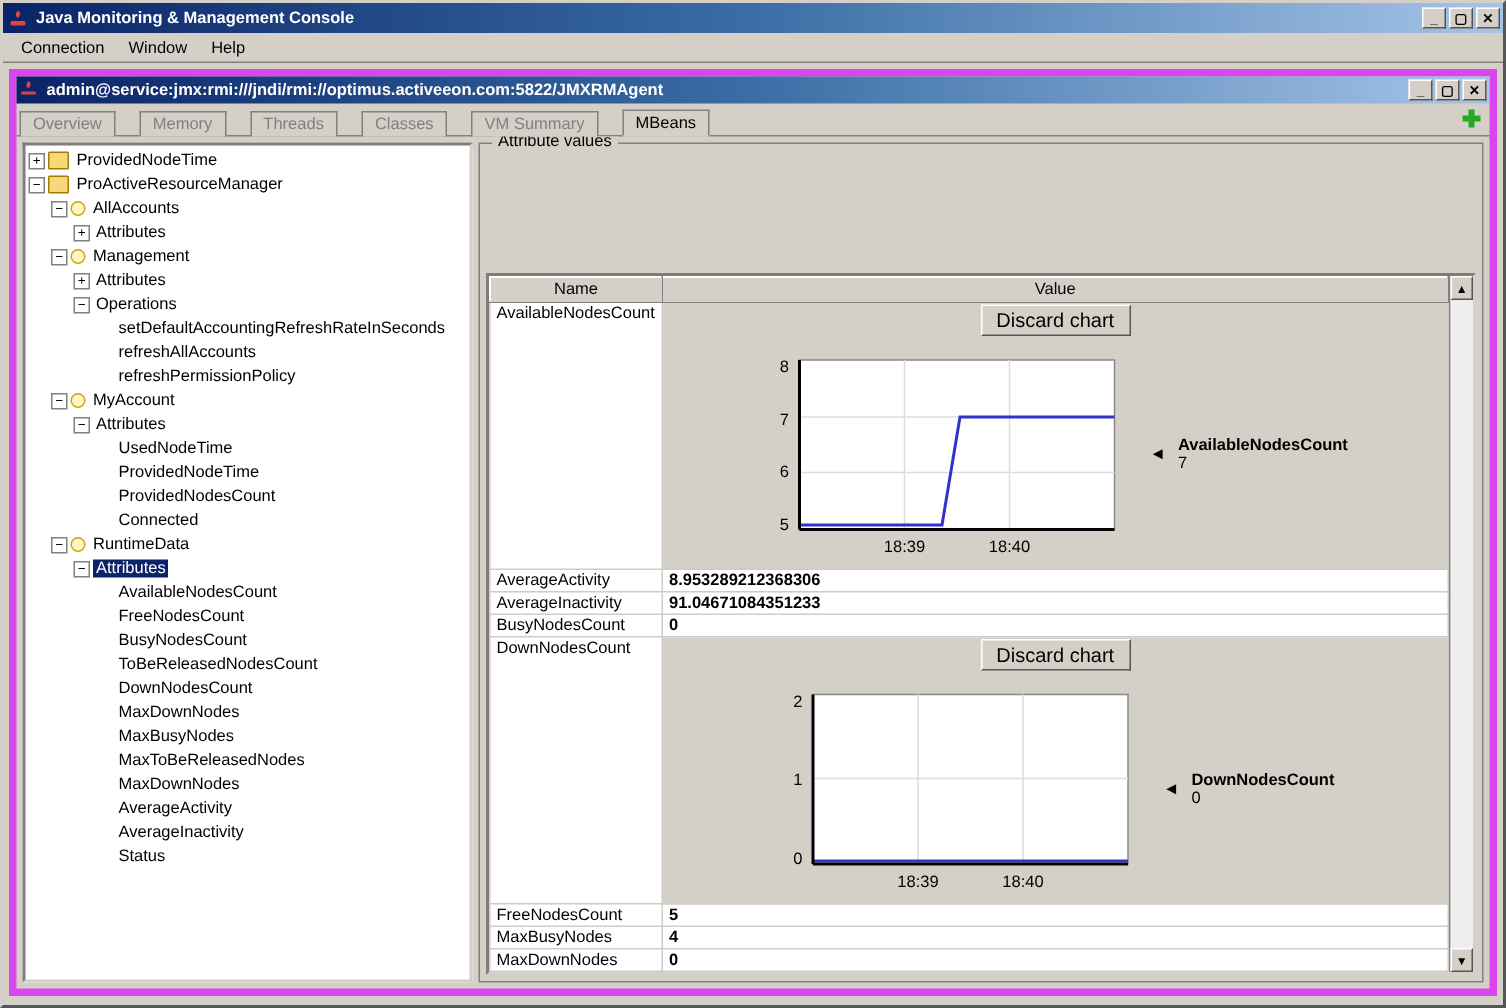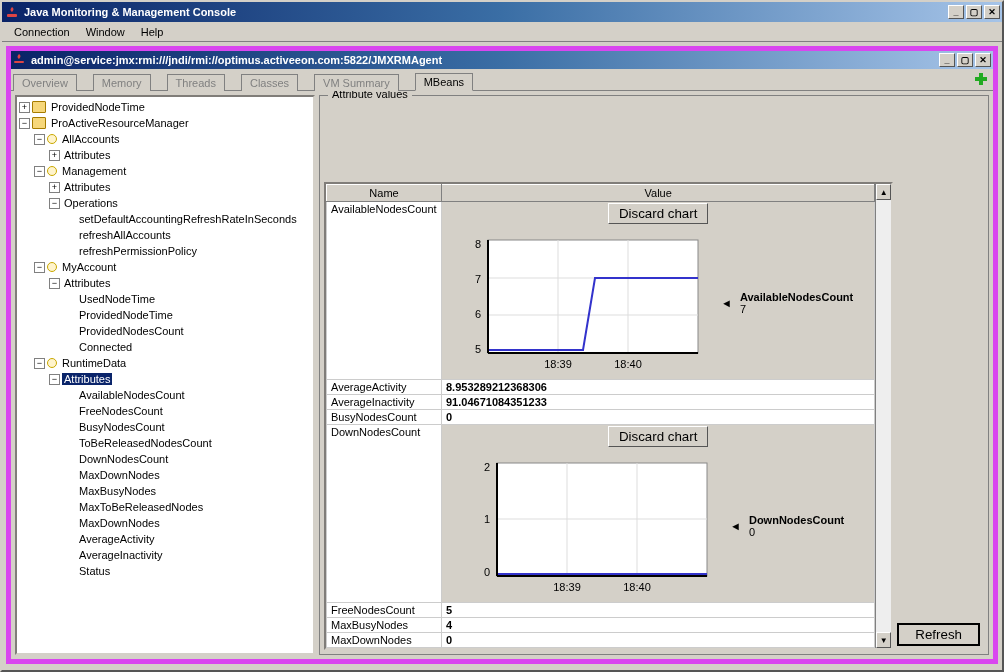--- a/index.html
+++ b/index.html
@@ -507,21 +507,18 @@
                       </tr>
                   </tbody>
                 </table>
               </div>
               <div class="scrollbar">
                 <div class="sb-btn">▲</div>
                 <div class="sb-track"></div>
                 <div class="sb-btn">▼</div>
               </div>
             </div>
-            <div class="refresh-bar">
-              <button class="refresh">Refresh</button>
-            </div>
           </div>
         </div>
       </div>
     </div>
   </div>
 </div>
 
 </body></html>

